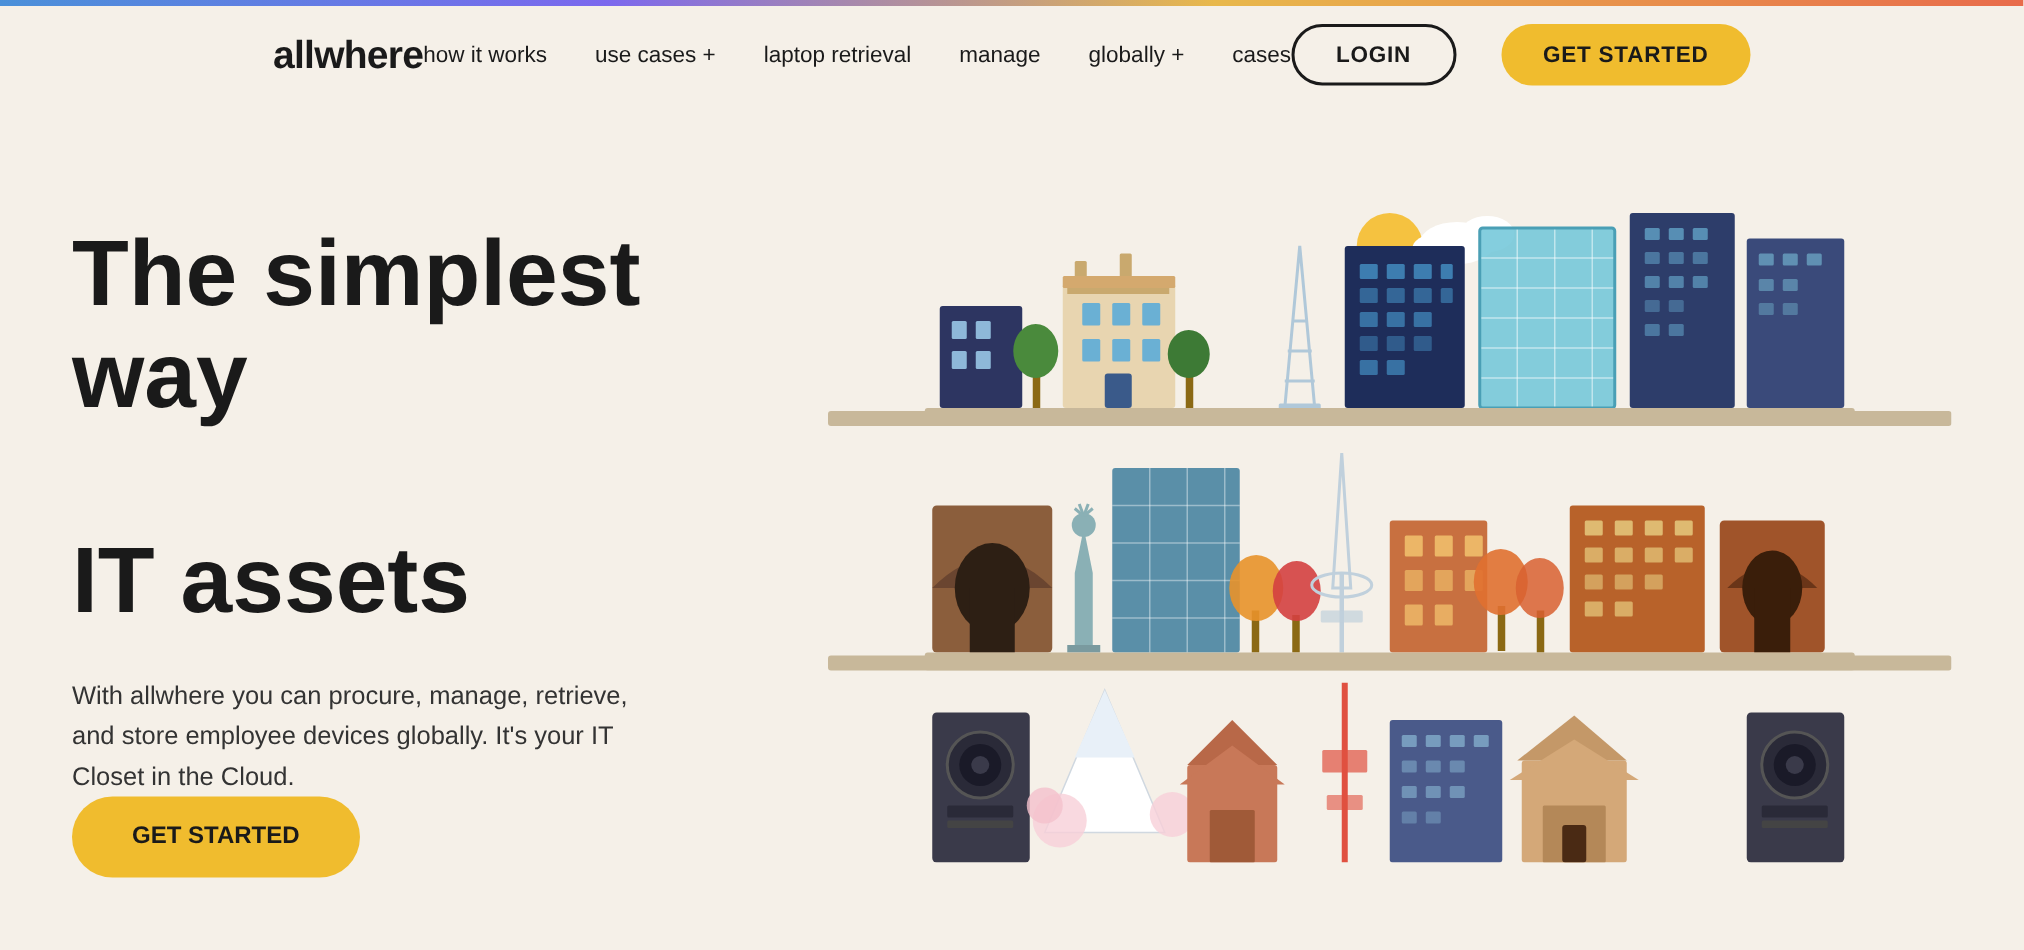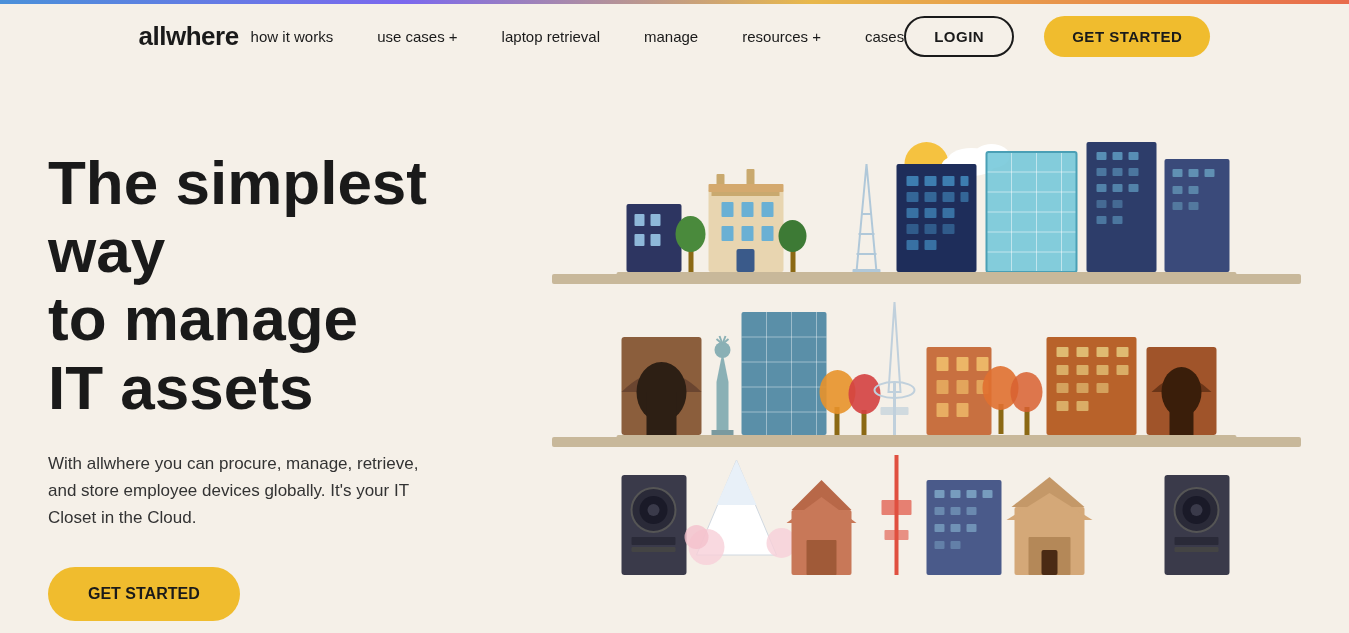--- a/index.html
+++ b/index.html
@@ -37,21 +37,20 @@
       align-items: center;
       gap: 32px;
     }
 
     nav a {
       text-decoration: none;
       color: #1a1a1a;
       font-size: 15px;
       font-weight: 400;
       cursor: pointer;
-      margin-left: 12px;
     }
 
     .header-actions {
       display: flex;
       align-items: center;
       gap: 30px;
     }
 
     .btn-login {
       border: 2px solid #1a1a1a;
@@ -96,21 +95,20 @@
       line-height: 1.1;
       color: #1a1a1a;
       margin-bottom: 28px;
     }
 
     .hero-subtitle {
       font-size: 17px;
       color: #333;
       line-height: 1.6;
       max-width: 400px;
-      margin-bottom: 36px;
     }
 
     .btn-get-started-hero {
       display: inline-block;
       border: none;
       border-radius: 50px;
       padding: 18px 40px;
       background: #f0bc2e;
       font-size: 16px;
       font-weight: 700;
@@ -153,35 +151,35 @@
 <div class="top-border"></div>
 
 <header>
   <div class="logo">allwhere</div>
 
   <nav>
     <a>how it works</a>
     <a>use cases +</a>
     <a>laptop retrieval</a>
     <a>manage</a>
-    <a>resources +</a>
+    <a>globally +</a>
     <a>cases</a>
   </nav>
 
   <div class="header-actions">
     <button class="btn-login">LOGIN</button>
     <button class="btn-get-started-header">GET STARTED</button>
   </div>
 </header>
 
 <div class="main-content">
   <div class="hero-text">
     <h1 class="hero-title">
       <span>The simplest way</span><br>
-      <span>to manage</span><br>
+      <br>
       <span>IT assets</span>
     </h1>
     <p class="hero-subtitle">With allwhere you can procure, manage, retrieve, and store employee devices globally. It's your IT Closet in the Cloud.</p>
     <button class="btn-get-started-hero">GET STARTED</button>
   </div>
 
   <div class="illustration">
 
     <div class="shelf">
       <svg viewBox="0 0 620 150" width="100%" height="150">

